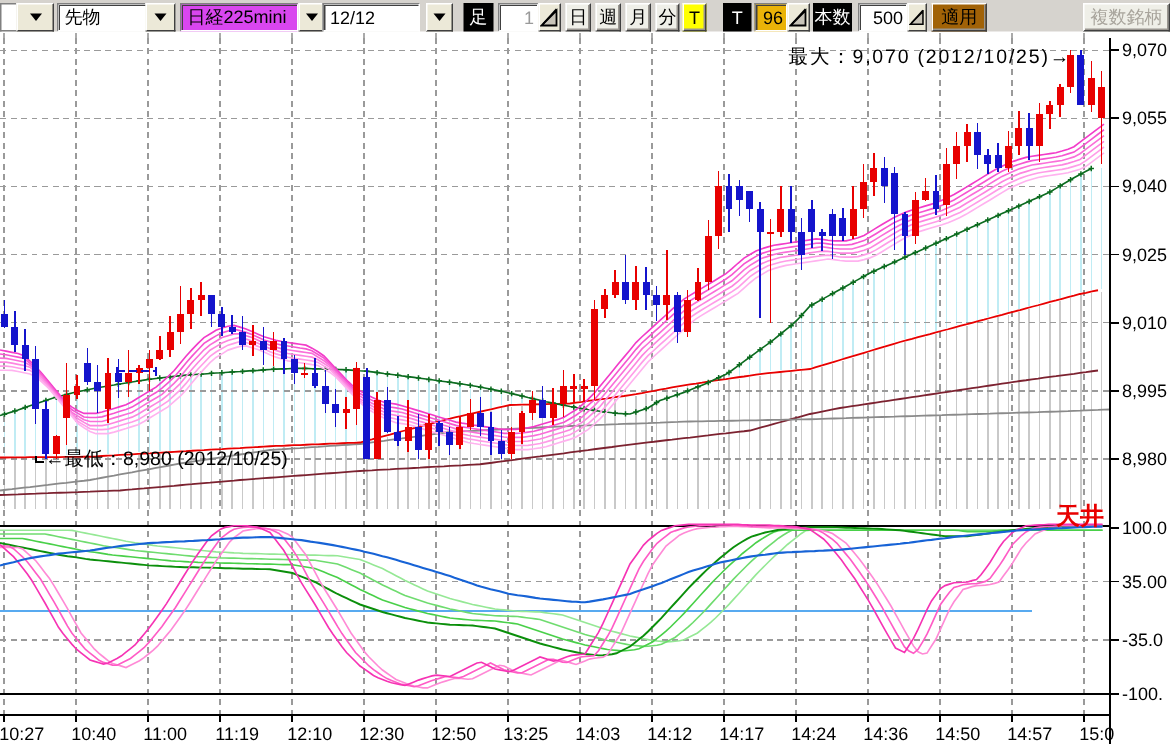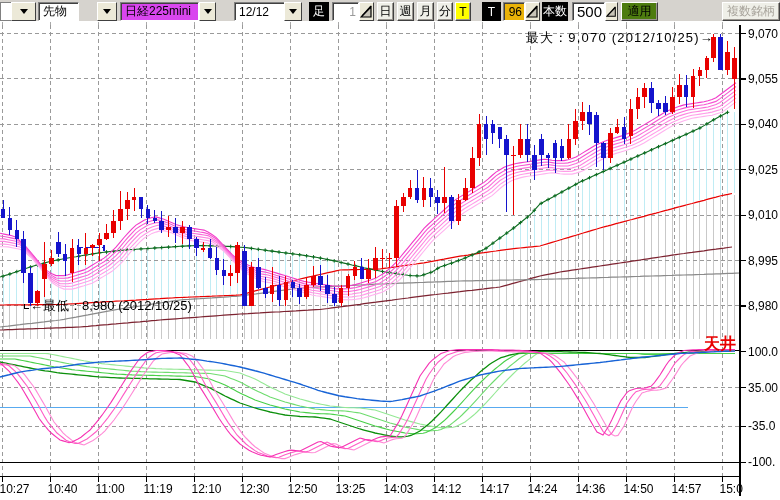--- a/index.html
+++ b/index.html
@@ -76,33 +76,33 @@
 <text x="714" y="42" font-family="Liberation Sans, sans-serif" font-size="13" fill="#000" text-anchor="end" font-weight="normal" letter-spacing="1.2px">最大：9,070 (2012/10/25)→</text>
 <text x="30" y="310" font-family="Liberation Sans, sans-serif" font-size="13" fill="#000" text-anchor="start" font-weight="normal">←最低：8,980 (2012/10/25)</text>
 <path d="M24 304v4h5" stroke="#000" stroke-width="1" fill="none"></path>
 <text x="736" y="349" font-family="Liberation Sans, sans-serif" font-size="16" fill="#e80000" text-anchor="end" font-weight="bold">天井</text>
 </svg>
 <div style="position:absolute;left:0;top:0;width:780px;height:22px;background:#d6d3ce;border-bottom:1px solid #fff;"></div>
 <div style="position:absolute;left:0;top:2px;width:11px;height:19px;background:#fff;border:1px solid #808080;border-right:none;"></div>
 <div style="position:absolute;left:11px;top:2px;width:25px;height:19px;background:#ece9d8;border-top:1px solid #fff;border-left:1px solid #fff;border-right:1px solid #404040;border-bottom:1px solid #404040;display:flex;align-items:center;justify-content:center;">
       <div style="width:0;height:0;border-left:4px solid transparent;border-right:4px solid transparent;border-top:5px solid #000;"></div>
     </div>
-<div style="position:absolute;left:38px;top:2px;width:41px;height:19px;background:#fff;border-top:1px solid #808080;border-left:1px solid #808080;border-right:1px solid #fff;border-bottom:1px solid #fff;box-shadow:inset 1px 1px 0 #404040;display:flex;align-items:center;justify-content:flex-start;padding:0 2px;font-size:12px;color:#000;white-space:nowrap;overflow:hidden;">
+<div style="position:absolute;left:38px;top:2px;width:79px;height:19px;background:#fff;border-top:1px solid #808080;border-left:1px solid #808080;border-right:1px solid #fff;border-bottom:1px solid #fff;box-shadow:inset 1px 1px 0 #404040;display:flex;align-items:center;justify-content:flex-start;padding:0 2px;font-size:12px;color:#000;white-space:nowrap;overflow:hidden;">
       <span style="padding-left:2px">先物</span>
     </div>
 <div style="position:absolute;left:97px;top:2px;width:20px;height:19px;background:#ece9d8;border-top:1px solid #fff;border-left:1px solid #fff;border-right:1px solid #404040;border-bottom:1px solid #404040;display:flex;align-items:center;justify-content:center;">
       <div style="width:0;height:0;border-left:4px solid transparent;border-right:4px solid transparent;border-top:5px solid #000;"></div>
     </div>
 <div style="position:absolute;left:120px;top:2px;width:79px;height:19px;background:#d946ef;border-top:1px solid #808080;border-left:1px solid #808080;border-right:1px solid #fff;border-bottom:1px solid #fff;box-shadow:inset 1px 1px 0 #404040;display:flex;align-items:center;justify-content:flex-start;padding:0 2px;font-size:12px;color:#000;white-space:nowrap;overflow:hidden;">
       <span style="padding-left:2px">日経225mini</span>
     </div>
 <div style="position:absolute;left:199px;top:2px;width:17px;height:19px;background:#ece9d8;border-top:1px solid #fff;border-left:1px solid #fff;border-right:1px solid #404040;border-bottom:1px solid #404040;display:flex;align-items:center;justify-content:center;">
       <div style="width:0;height:0;border-left:4px solid transparent;border-right:4px solid transparent;border-top:5px solid #000;"></div>
     </div>
-<div style="position:absolute;left:234px;top:2px;width:65px;height:19px;background:#fff;border-top:1px solid #808080;border-left:1px solid #808080;border-right:1px solid #fff;border-bottom:1px solid #fff;box-shadow:inset 1px 1px 0 #404040;display:flex;align-items:center;justify-content:flex-start;padding:0 2px;font-size:12px;color:#000;white-space:nowrap;overflow:hidden;">
+<div style="position:absolute;left:215px;top:2px;width:65px;height:19px;background:#fff;border-top:1px solid #808080;border-left:1px solid #808080;border-right:1px solid #fff;border-bottom:1px solid #fff;box-shadow:inset 1px 1px 0 #404040;display:flex;align-items:center;justify-content:flex-start;padding:0 2px;font-size:12px;color:#000;white-space:nowrap;overflow:hidden;">
       <span style="padding-left:2px">12/12</span>
     </div>
 <div style="position:absolute;left:284px;top:2px;width:18px;height:19px;background:#ece9d8;border-top:1px solid #fff;border-left:1px solid #fff;border-right:1px solid #404040;border-bottom:1px solid #404040;display:flex;align-items:center;justify-content:center;">
       <div style="width:0;height:0;border-left:4px solid transparent;border-right:4px solid transparent;border-top:5px solid #000;"></div>
     </div>
 <div style="position:absolute;left:309px;top:2px;width:20px;height:19px;background:#000;display:flex;align-items:center;justify-content:center;font-size:12px;color:#fff;">足</div>
 <div style="position:absolute;left:332px;top:2px;width:27px;height:19px;background:#fff;border-top:1px solid #808080;border-left:1px solid #808080;border-right:1px solid #fff;border-bottom:1px solid #fff;box-shadow:inset 1px 1px 0 #404040;display:flex;align-items:center;justify-content:flex-end;padding:0 2px;font-size:12px;color:#9a9a9a;white-space:nowrap;overflow:hidden;">1</div>
 <div style="position:absolute;left:359px;top:2px;width:15px;height:19px;background:#ece9d8;border-top:1px solid #fff;border-left:1px solid #fff;border-right:1px solid #404040;border-bottom:1px solid #404040;">
       <svg width="13" height="17" viewBox="0 0 13 17" style="display:block">
         <path d="M1 14L11 14L11 4Z" fill="#c8c4b8" stroke="#000" stroke-width="1.2"></path>
@@ -116,22 +116,22 @@
 <div style="position:absolute;left:455px;top:2px;width:16px;height:19px;background:#ffff00;border-top:1px solid #fff;border-left:1px solid #fff;border-right:1px solid #404040;border-bottom:1px solid #404040;box-shadow:inset -1px -1px 0 #9a9690;display:flex;align-items:center;justify-content:center;font-size:12px;color:#000;font-weight:normal;">T</div>
 <div style="position:absolute;left:482px;top:2px;width:19px;height:19px;background:#000;display:flex;align-items:center;justify-content:center;font-size:12px;color:#fff;">T</div>
 <div style="position:absolute;left:503px;top:2px;width:22px;height:19px;background:#eab308;border-top:1px solid #808080;border-left:1px solid #808080;border-right:1px solid #fff;border-bottom:1px solid #fff;box-shadow:inset 1px 1px 0 #404040;display:flex;align-items:center;justify-content:flex-end;padding:0 2px;font-size:12px;color:#000;white-space:nowrap;overflow:hidden;">96</div>
 <div style="position:absolute;left:525px;top:2px;width:15px;height:19px;background:#ece9d8;border-top:1px solid #fff;border-left:1px solid #fff;border-right:1px solid #404040;border-bottom:1px solid #404040;">
       <svg width="13" height="17" viewBox="0 0 13 17" style="display:block">
         <path d="M1 14L11 14L11 4Z" fill="#c8c4b8" stroke="#000" stroke-width="1.2"></path>
         <path d="M2 13L11 3" stroke="#000" stroke-width="1.2"></path>
       </svg>
     </div>
 <div style="position:absolute;left:542px;top:2px;width:26px;height:19px;background:#000;display:flex;align-items:center;justify-content:center;font-size:12px;color:#fff;">本数</div>
-<div style="position:absolute;left:572px;top:2px;width:33px;height:19px;background:#fff;border-top:1px solid #808080;border-left:1px solid #808080;border-right:1px solid #fff;border-bottom:1px solid #fff;box-shadow:inset 1px 1px 0 #404040;display:flex;align-items:center;justify-content:flex-end;padding:0 2px;font-size:15px;color:#000;white-space:nowrap;overflow:hidden;">500</div>
+<div style="position:absolute;left:572px;top:2px;width:33px;height:19px;background:#fff;border-top:1px solid #808080;border-left:1px solid #808080;border-right:1px solid #fff;border-bottom:1px solid #fff;box-shadow:inset 1px 1px 0 #404040;display:flex;align-items:center;justify-content:flex-end;padding:0 2px;font-size:12px;color:#000;white-space:nowrap;overflow:hidden;">500</div>
 <div style="position:absolute;left:605px;top:2px;width:13px;height:19px;background:#ece9d8;border-top:1px solid #fff;border-left:1px solid #fff;border-right:1px solid #404040;border-bottom:1px solid #404040;">
       <svg width="11" height="17" viewBox="0 0 13 17" style="display:block">
         <path d="M1 14L11 14L11 4Z" fill="#c8c4b8" stroke="#000" stroke-width="1.2"></path>
         <path d="M2 13L11 3" stroke="#000" stroke-width="1.2"></path>
       </svg>
     </div>
-<div style="position:absolute;left:621px;top:2px;width:37px;height:19px;background:#4d7c0f;border-top:1px solid #fff;border-left:1px solid #fff;border-right:1px solid #404040;border-bottom:1px solid #404040;box-shadow:inset -1px -1px 0 #9a9690;display:flex;align-items:center;justify-content:center;font-size:12px;color:#000;font-weight:normal;">適用</div>
+<div style="position:absolute;left:621px;top:2px;width:37px;height:19px;background:#a16207;border-top:1px solid #fff;border-left:1px solid #fff;border-right:1px solid #404040;border-bottom:1px solid #404040;box-shadow:inset -1px -1px 0 #9a9690;display:flex;align-items:center;justify-content:center;font-size:12px;color:#000;font-weight:normal;">適用</div>
 <div style="position:absolute;left:722px;top:2px;width:58px;height:19px;background:#efefe8;border-top:1px solid #fff;border-left:1px solid #fff;border-right:1px solid #404040;border-bottom:1px solid #404040;box-shadow:inset -1px -1px 0 #9a9690;display:flex;align-items:center;justify-content:center;font-size:12px;color:#a8a49c;font-weight:normal;">複数銘柄</div>
 </div>
 
 </body></html>

